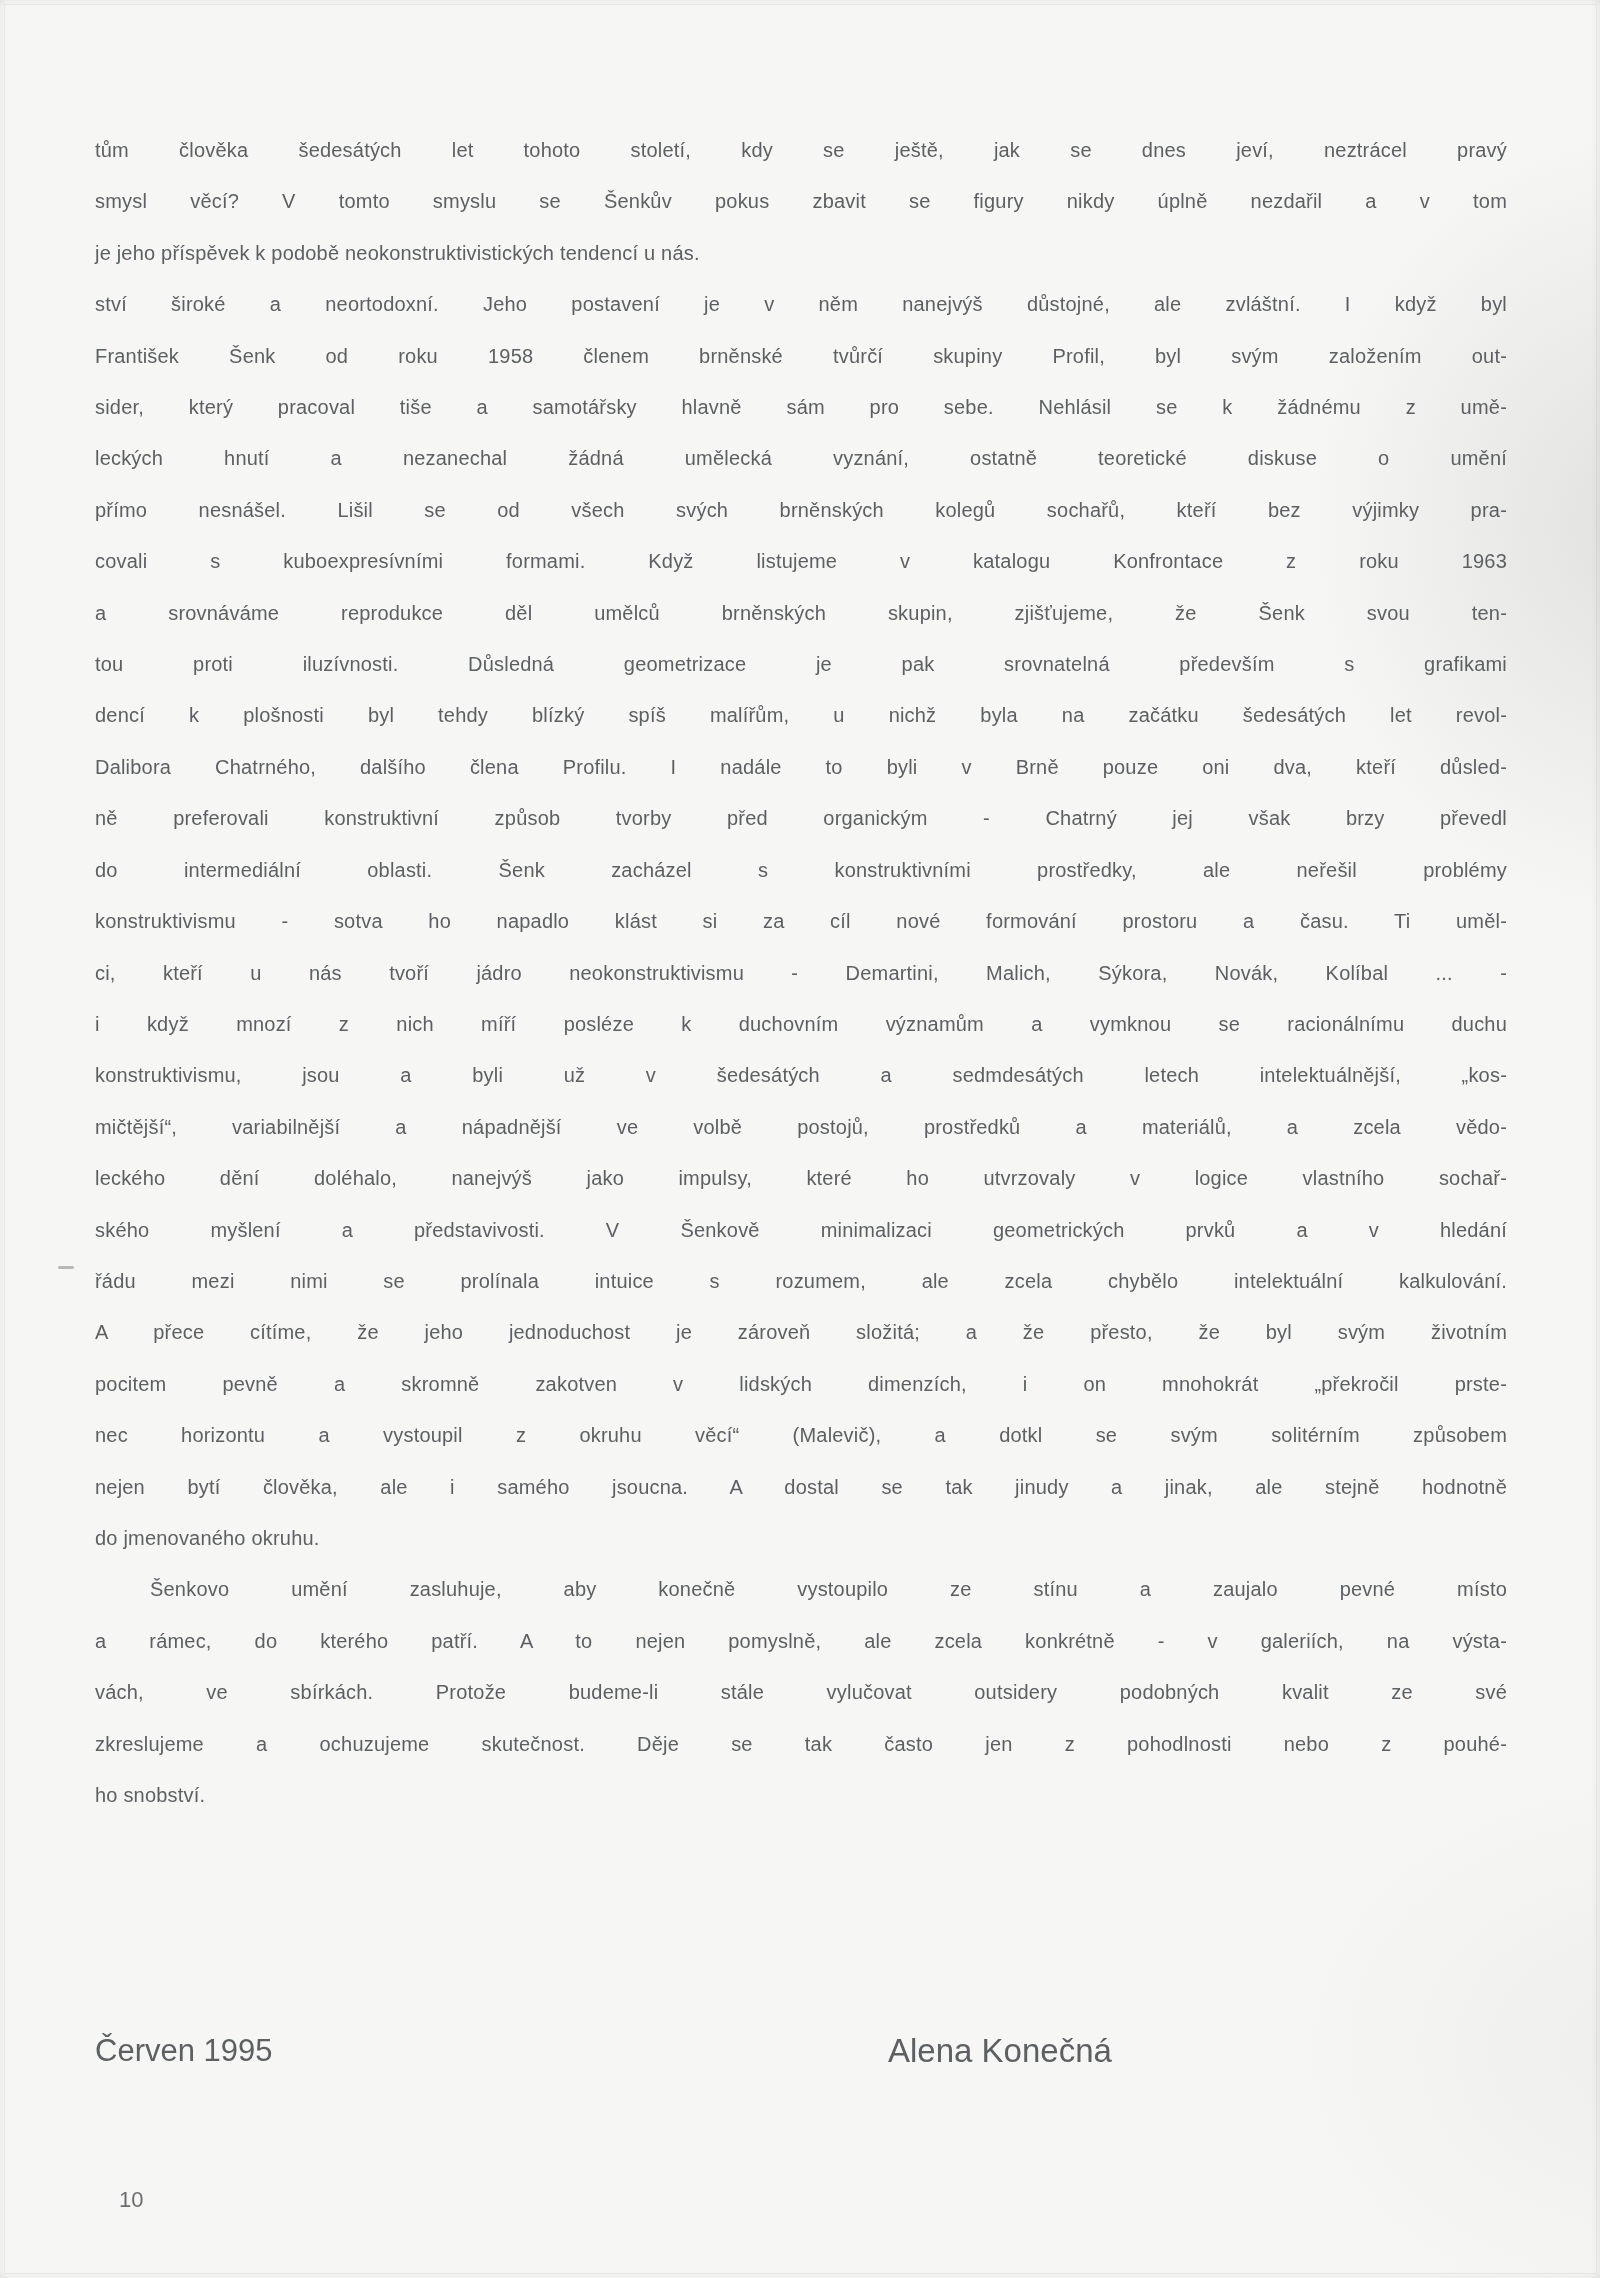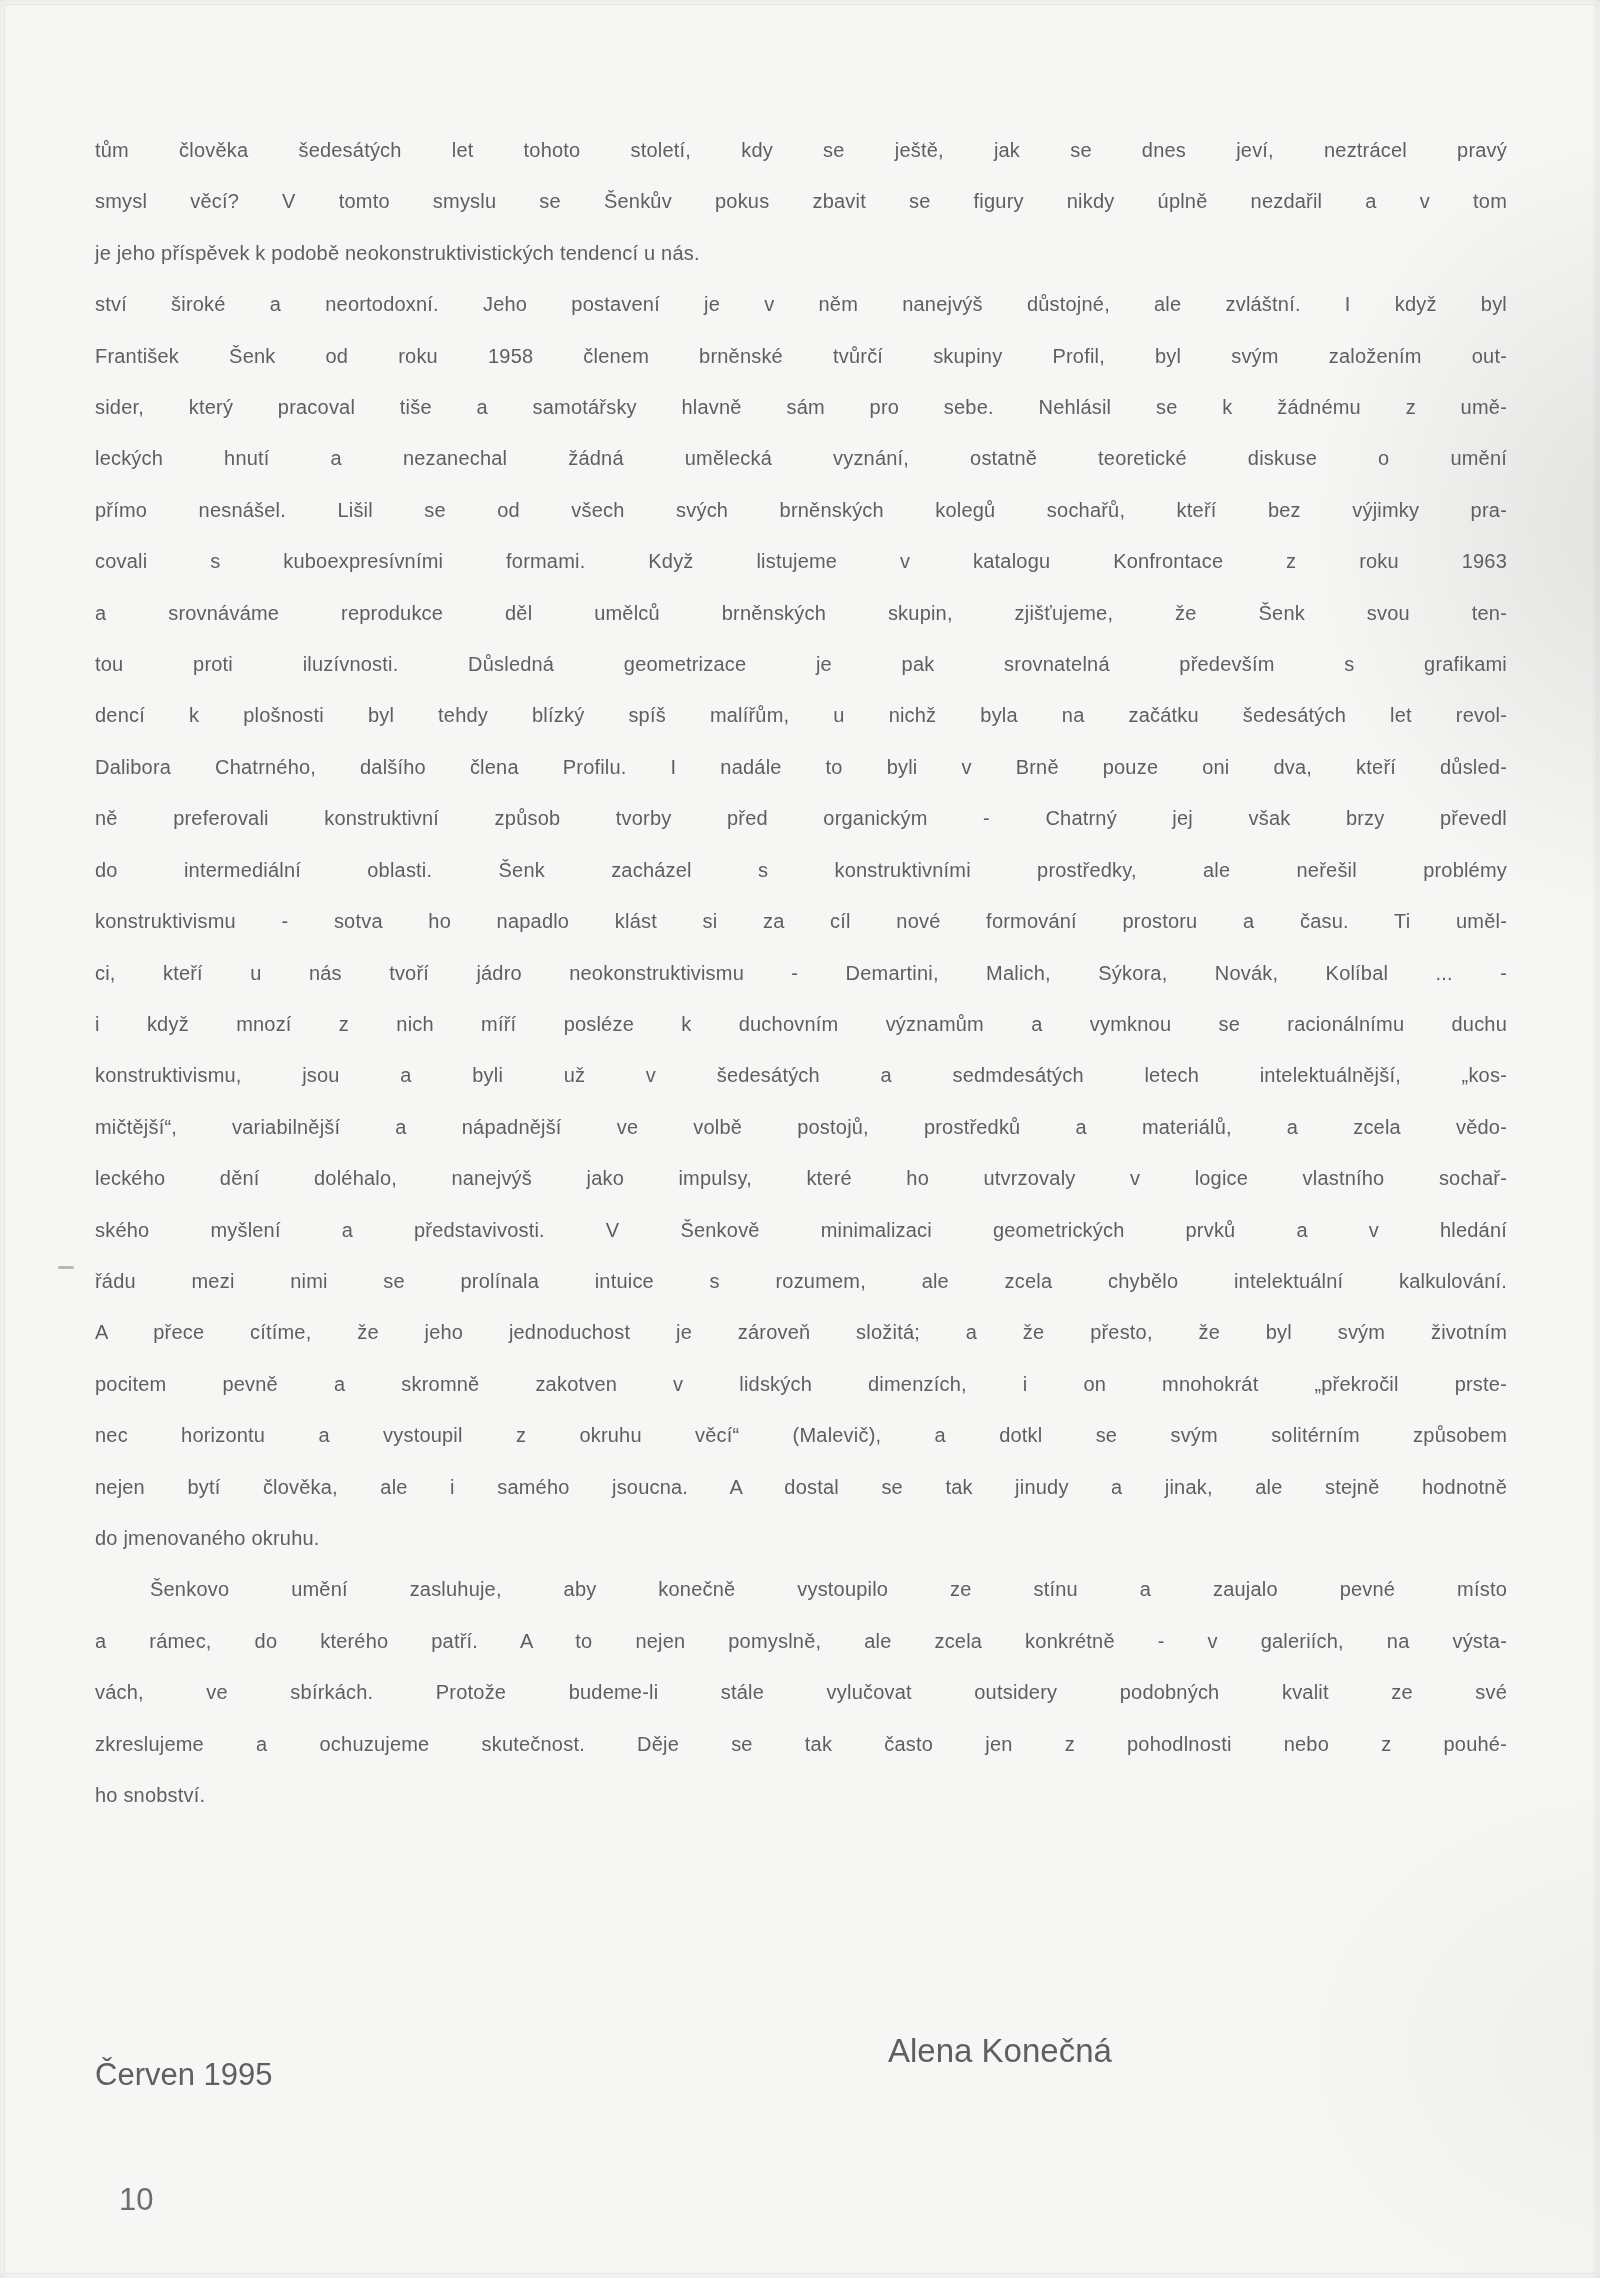--- a/index.html
+++ b/index.html
@@ -39,29 +39,29 @@
     font-size:20px;
     line-height:51.4px;
     text-align:justify;
     letter-spacing:0.2px;
     white-space:normal;
   }
   .line.just { text-align-last:justify; }
   .line.indent { text-indent:55px; }
   .footer-date {
     position:absolute; left:95px; top:2031px;
-    font-size:31px; line-height:40px;margin-top:24px;
+    font-size:31px; line-height:40px;
   }
   .footer-author {
     position:absolute; left:888px; top:2031px;
     font-size:33px; line-height:40px;
   }
   .page-number {
     position:absolute; left:119px; top:2180px;
-    font-size:31px; line-height:40px; color:#6b6d6f;
+    font-size:22px; line-height:40px; color:#6b6d6f;
   }
 </style>
 </head>
 <body>
 
 <div class="page">
   <div class="scan-shading"></div>
   <div class="scan-seam-frame"></div>
   <div class="scan-speck"></div>
 

